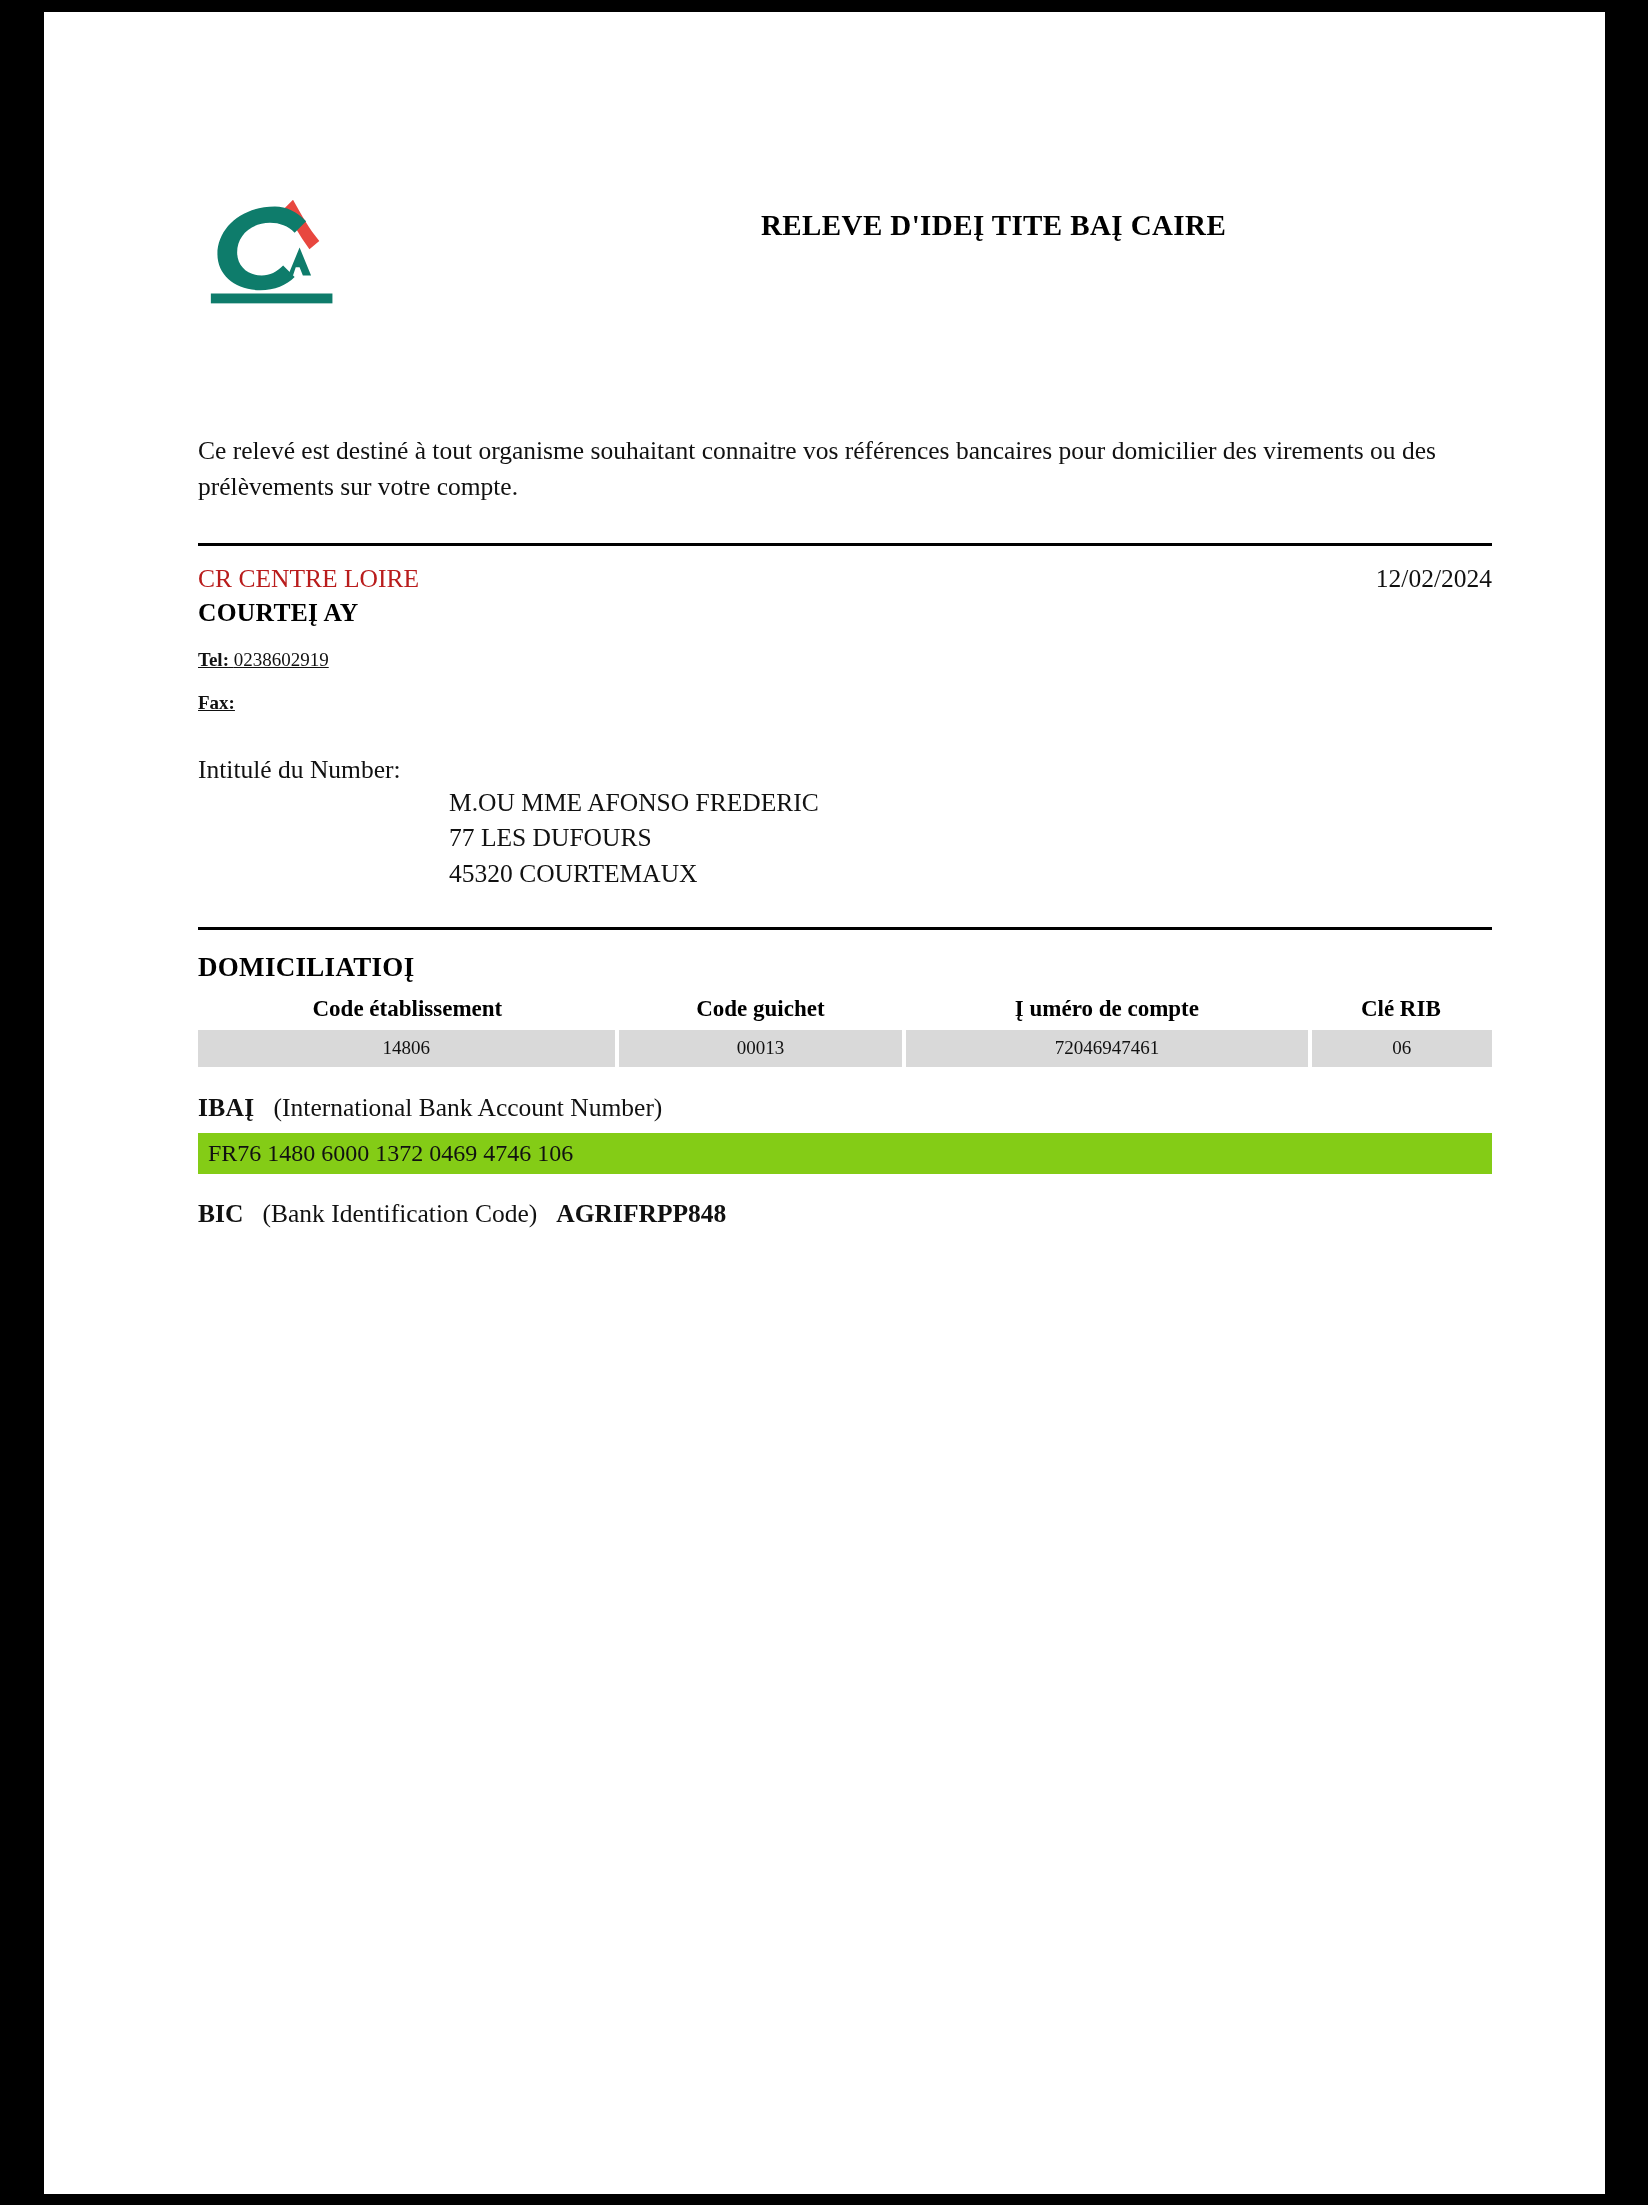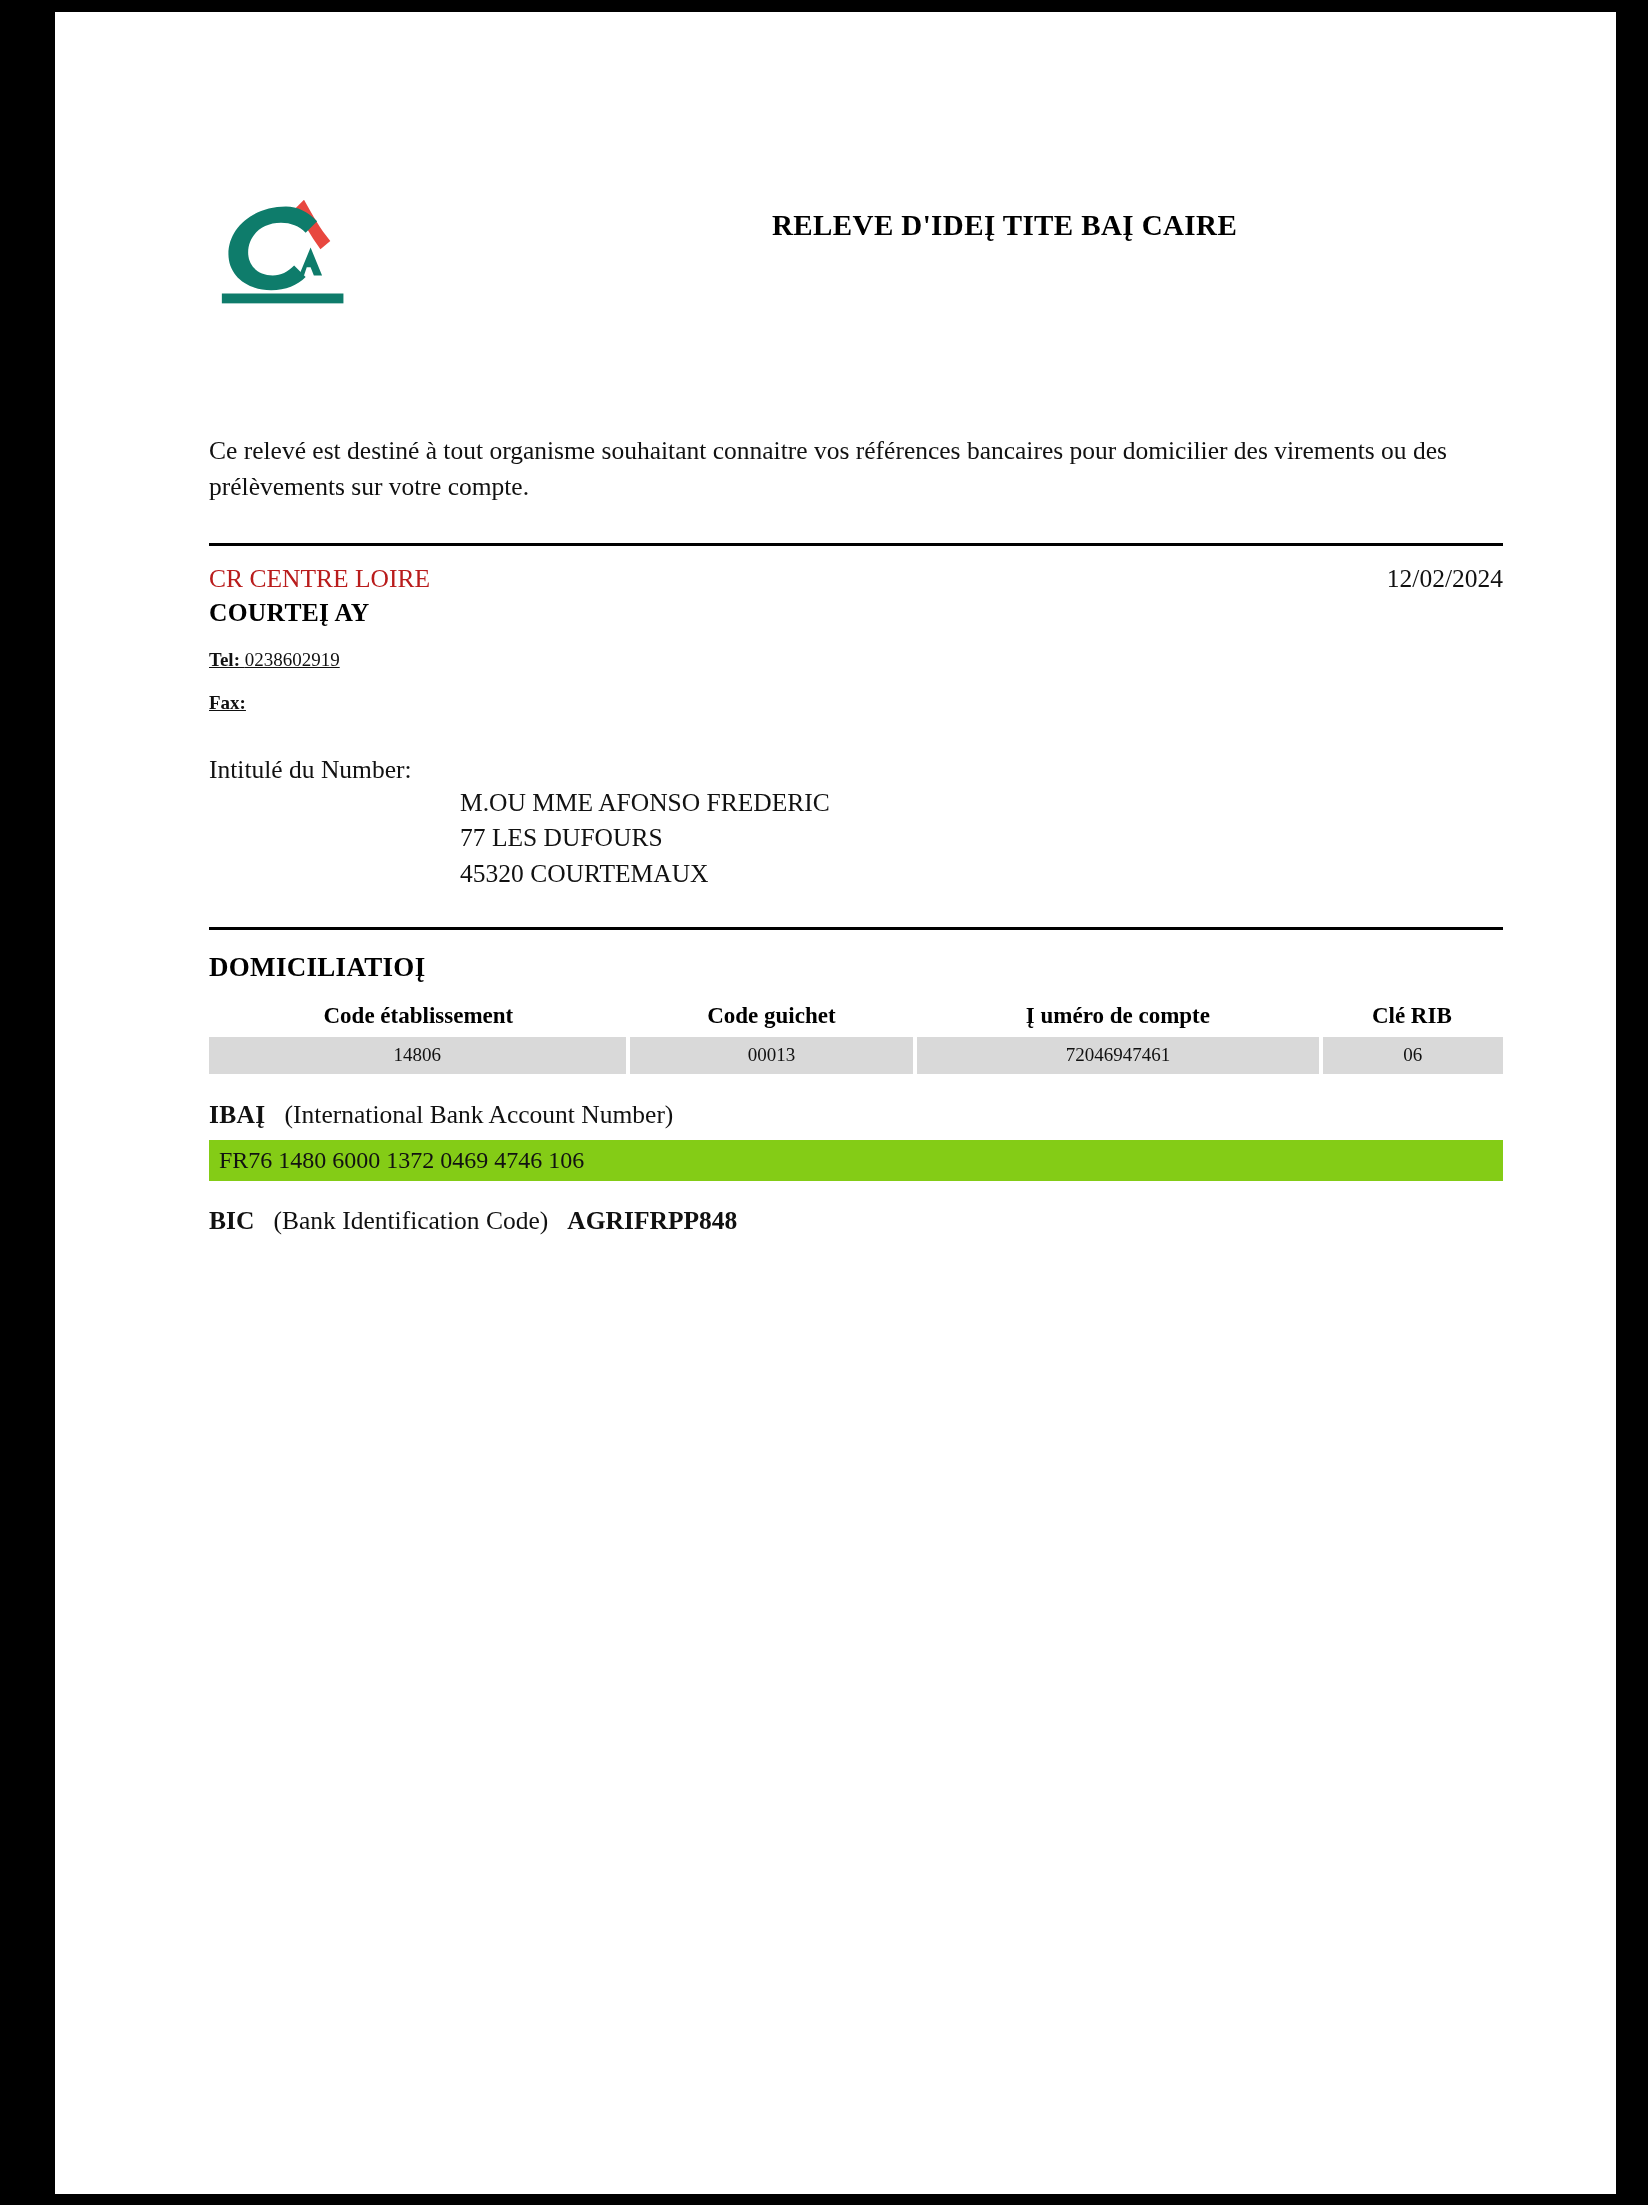--- a/index.html
+++ b/index.html
@@ -8,21 +8,21 @@
     background: #000000;
   }
   body {
     width: 1648px;
     height: 2205px;
     font-family: "Liberation Serif", serif;
     overflow: hidden;
   }
   .page-wrap {
     position: absolute;
-    left: 55px;
+    left: 44px;
     top: 11.5px;
     width: 1561px;
     height: 2182px;
     background: #ffffff;
   }
   .doc {
     position: absolute;
     left: 111px;
     top: 124px;
     width: 1339px;
@@ -121,21 +121,21 @@
   .dom-title {
     margin-left: 43px;
     margin-top: 21.4px;
     font-size: 27px;
     font-weight: bold;
     letter-spacing: 0.3px;
   }
 
   .rib-table {
     margin-left: 43px;
-    margin-top: 20px;
+    margin-top: 13px;
     width: 1294px;
     border-collapse: collapse;
     table-layout: fixed;
   }
   .rib-table th {
     font-size: 23px;
     font-weight: bold;
     padding: 0 0 8.2px 0;
     text-align: center;
     color: #000;

